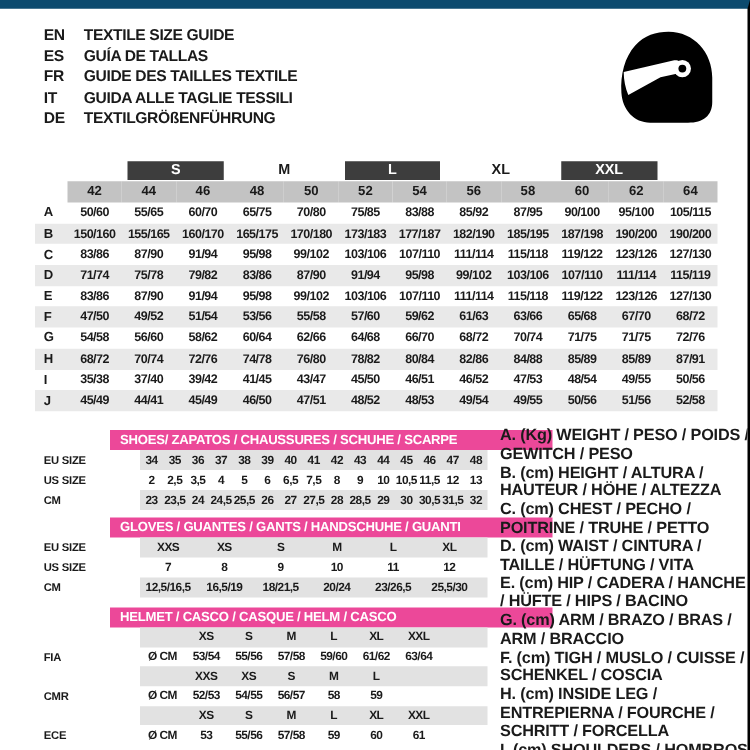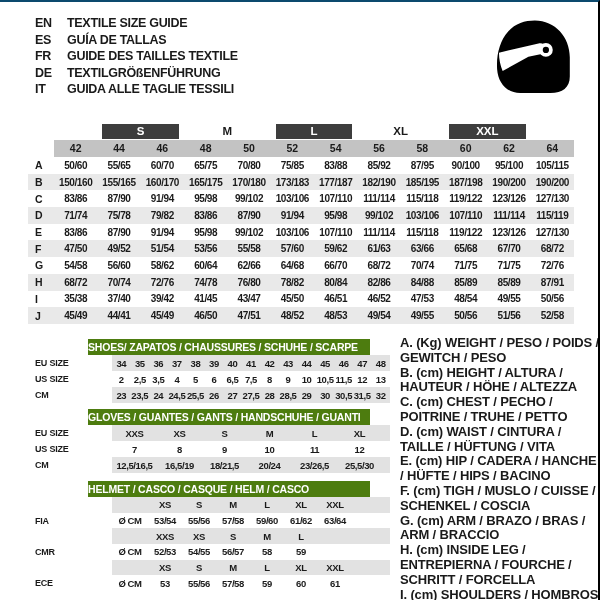--- a/index.html
+++ b/index.html
@@ -1,18 +1,18 @@
 <!DOCTYPE html>
 <html><head>
 <meta charset="utf-8">
 <style>
   html,body{margin:0;padding:0;background:#fff;}
   .page{
     position:relative;width:600px;height:600px;box-sizing:border-box;
-    background:#fff;border-top:2px solid #0c4a6e;border-right:2px solid #000;
+    background:#fff;border-top:7px solid #0c4a6e;border-right:2px solid #000;
     font-family:"Liberation Sans",sans-serif;color:#1a1a1a;overflow:hidden;
     -webkit-font-smoothing:antialiased;
   }
   
   .languages{position:absolute;left:35px;top:13px;}
   .lang-row{display:grid;grid-template-columns:32px auto;line-height:16.5px;}
   .lang-code,.lang-title{font-weight:700;font-size:12.5px;letter-spacing:-0.3px;white-space:nowrap;}
   
   .helmet-svg{position:absolute;left:487px;top:12px;}
   
@@ -24,23 +24,23 @@
   .size-row{height:17px;}
   .size-row .s-cell{background:#c3c3c3;height:17px;line-height:17px;font-weight:700;font-size:10.5px;text-align:center;}
   .data-row{height:16.7px;}
   .data-row.stripe{background:#e9e9e9;}
   .d-label{font-weight:700;font-size:10.5px;padding-left:7px;}
   .d-cell{font-weight:700;font-size:10px;letter-spacing:-0.4px;text-align:center;white-space:nowrap;}
   
   .band-table{position:absolute;left:30px;width:360px;}
   #shoes{top:337px;} #gloves{top:407px;} #helmet{top:479px;}
   .band-title{
-    margin-left:58px;width:282px;box-sizing:border-box;background:#4d7c0f;color:#fff;
+    margin-left:58px;width:354px;box-sizing:border-box;background:#ec4899;color:#fff;
     font-weight:700;font-size:10.5px;letter-spacing:-0.2px;height:16px;line-height:16px;
-    padding-left:0;white-space:nowrap;overflow:hidden;
+    padding-left:8px;white-space:nowrap;overflow:hidden;
   }
   .b-row{display:flex;align-items:stretch;height:16px;}
   #helmet .b-row{height:15.7px;}
   .b-label{width:58px;font-weight:700;font-size:9px;letter-spacing:-0.2px;display:flex;align-items:center;padding-left:5px;box-sizing:border-box;}
   .b-band{flex:1;display:grid;align-items:center;margin-left:24px;}
   .b-band.gray{background:#e2e2e2;}
   .b-cell{font-weight:700;font-size:9.5px;letter-spacing:-0.4px;text-align:center;white-space:nowrap;}
   
   .legend{position:absolute;left:400px;top:334px;width:200px;}
   .legend-item{font-weight:700;font-size:13px;letter-spacing:-0.15px;line-height:14.8px;}
@@ -57,26 +57,26 @@
       </div>
       <div class="lang-row">
         <span class="lang-code">ES</span>
         <span class="lang-title">GUÍA DE TALLAS</span>
       </div>
       <div class="lang-row">
         <span class="lang-code">FR</span>
         <span class="lang-title">GUIDE DES TAILLES TEXTILE</span>
       </div>
       <div class="lang-row">
+        <span class="lang-code">IT</span>
+        <span class="lang-title">GUIDA ALLE TAGLIE TESSILI</span>
+      </div>
+      <div class="lang-row">
         <span class="lang-code">DE</span>
         <span class="lang-title">TEXTILGRÖßENFÜHRUNG</span>
-      </div>
-      <div class="lang-row">
-        <span class="lang-code">IT</span>
-        <span class="lang-title">GUIDA ALLE TAGLIE TESSILI</span>
       </div>
     </div>
 
   <svg class="helmet-svg" width="92" height="92" viewBox="0 0 100 100">
     <path fill="#000" d="M52,7 C74,7 90,25 90,47 L90,68 C90,80 82,86 69,86 L36,86 C22,86 12,75 11,60 C10,44 14,29 23,19 C31,10 41,7 52,7 Z"></path>
     <path fill="#fff" d="M13,42 L56,32 C60,31.2 63,33 63.6,36.5 C64.2,40 62,43 58,43.8 L45,46.5 L17,62 C14.5,56 13,49 13,42 Z"></path>
     <circle cx="64" cy="39" r="7.5" fill="#fff"></circle>
     <circle cx="64" cy="39" r="3.4" fill="#000"></circle>
   </svg>
 
@@ -439,20 +439,20 @@
         </div>
       </div>
   </div>
 
   <div id="legend" class="legend">
       <div class="legend-item">A. (Kg) WEIGHT / PESO / POIDS / GEWITCH / PESO</div>
       <div class="legend-item">B. (cm) HEIGHT / ALTURA / HAUTEUR / HÖHE / ALTEZZA</div>
       <div class="legend-item">C. (cm) CHEST / PECHO / POITRINE / TRUHE / PETTO</div>
       <div class="legend-item">D. (cm) WAIST / CINTURA / TAILLE / HÜFTUNG / VITA</div>
       <div class="legend-item">E. (cm) HIP / CADERA / HANCHE / HÜFTE / HIPS / BACINO</div>
+      <div class="legend-item">G. (cm) ARM / BRAZO / BRAS / ARM / BRACCIO</div>
       <div class="legend-item">F. (cm) TIGH / MUSLO / CUISSE / SCHENKEL / COSCIA</div>
-      <div class="legend-item">G. (cm) ARM / BRAZO / BRAS / ARM / BRACCIO</div>
       <div class="legend-item">H. (cm) INSIDE LEG / ENTREPIERNA / FOURCHE / SCHRITT / FORCELLA</div>
       <div class="legend-item">I. (cm) SHOULDERS / HOMBROS / ÉPAULES / SCHULTERN / SPALLE</div>
       <div class="legend-item">J. (cm) BACK / ESPALDA / DOS / ZURÜCK / INDIETRO</div>
     </div>
 
 </div>
 
 </body></html>

